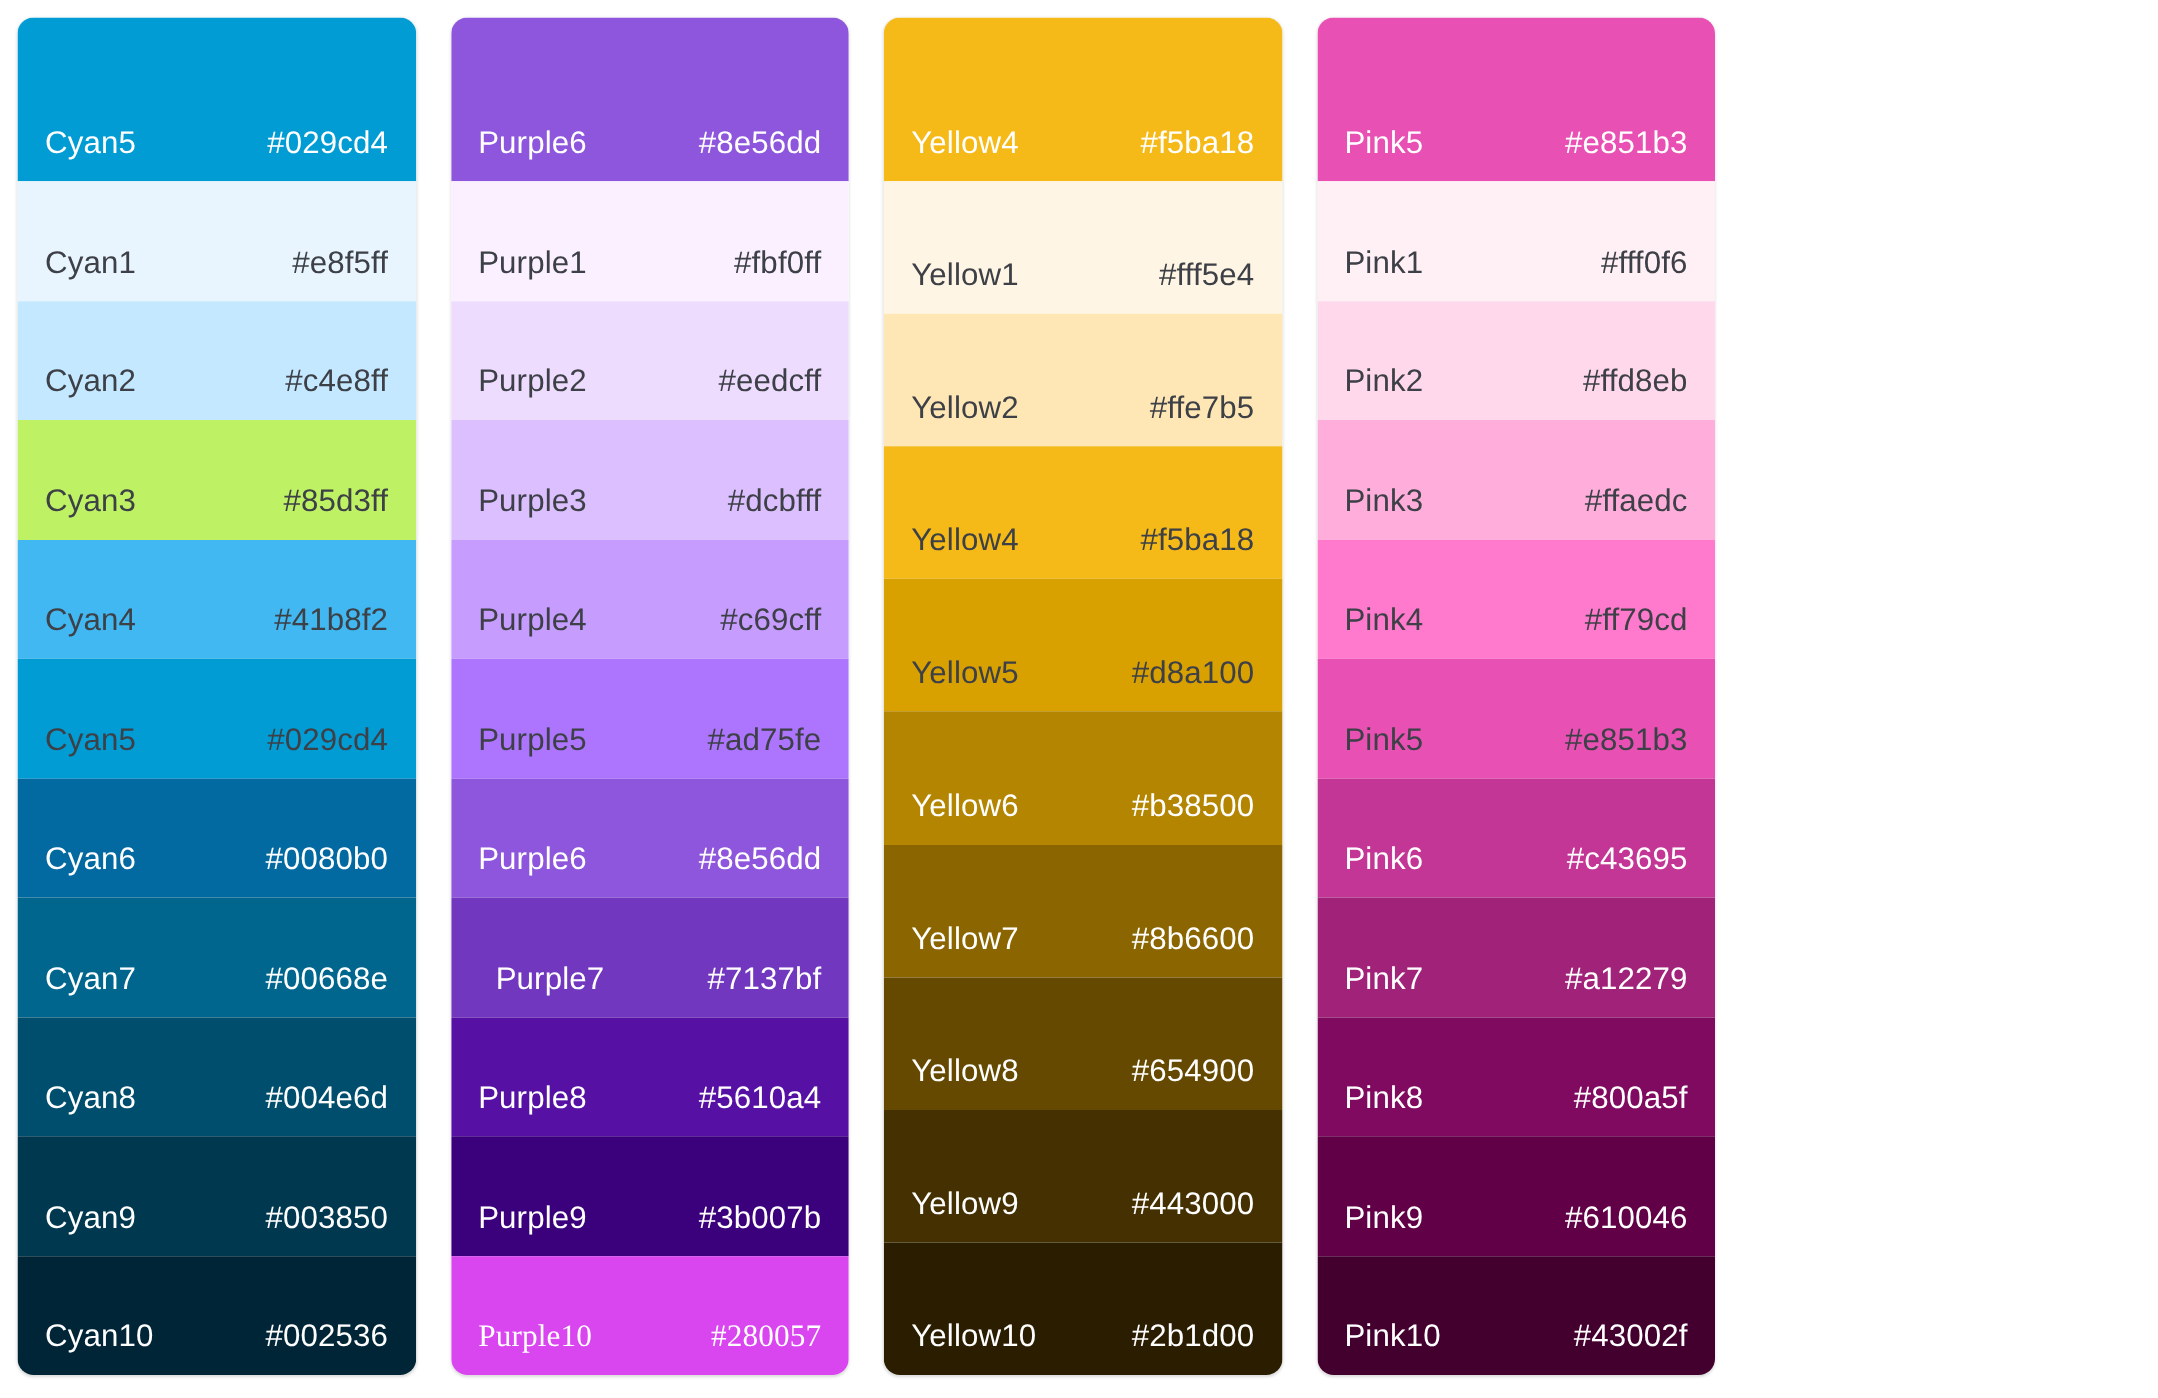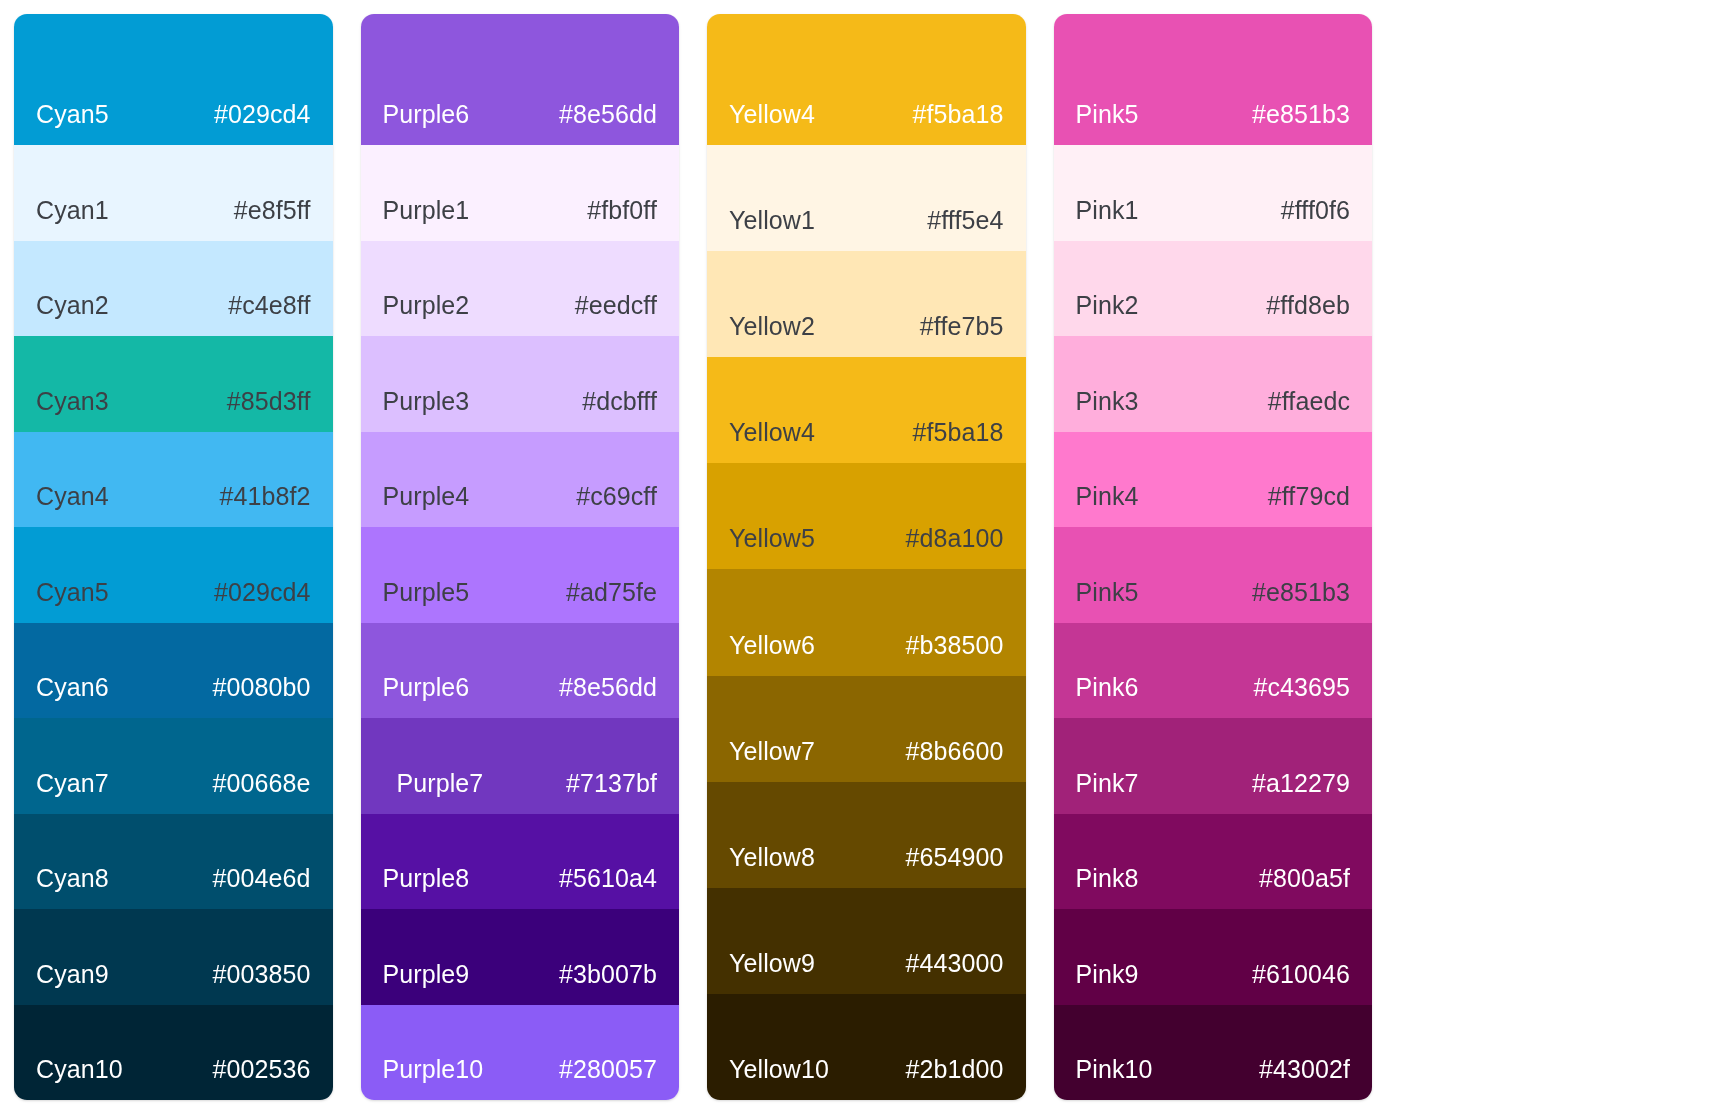--- a/index.html
+++ b/index.html
@@ -73,21 +73,21 @@
         <span class="swatch-hex text-light">#029cd4</span>
       </div>
       <div class="swatch swatch-row" style="background: rgb(232, 245, 255);">
         <span class="swatch-name text-dark">Cyan1</span>
         <span class="swatch-hex text-dark">#e8f5ff</span>
       </div>
       <div class="swatch swatch-row" style="background: rgb(196, 232, 255);">
         <span class="swatch-name text-dark">Cyan2</span>
         <span class="swatch-hex text-dark">#c4e8ff</span>
       </div>
-      <div class="swatch swatch-row" style="background: #14b8a6;">
+      <div class="swatch swatch-row" style="background: #bef264;">
         <span class="swatch-name text-dark">Cyan3</span>
         <span class="swatch-hex text-dark">#85d3ff</span>
       </div>
       <div class="swatch swatch-row" style="background: rgb(65, 184, 242);">
         <span class="swatch-name text-dark">Cyan4</span>
         <span class="swatch-hex text-dark">#41b8f2</span>
       </div>
       <div class="swatch swatch-row" style="background: rgb(2, 156, 212);">
         <span class="swatch-name text-dark">Cyan5</span>
         <span class="swatch-hex text-dark">#029cd4</span>
@@ -147,21 +147,21 @@
         <span class="swatch-hex text-light">#7137bf</span>
       </div>
       <div class="swatch swatch-row" style="background: rgb(86, 16, 164);">
         <span class="swatch-name text-light">Purple8</span>
         <span class="swatch-hex text-light">#5610a4</span>
       </div>
       <div class="swatch swatch-row" style="background: rgb(59, 0, 123);">
         <span class="swatch-name text-light">Purple9</span>
         <span class="swatch-hex text-light">#3b007b</span>
       </div>
-      <div class="swatch swatch-row" style="background: #8b5cf6;">
+      <div class="swatch swatch-row" style="background: #d946ef; font-family: Liberation Serif, serif;">
         <span class="swatch-name text-light">Purple10</span>
         <span class="swatch-hex text-light">#280057</span>
       </div>
     </div>
     <div class="palette-column">
       <div class="swatch swatch-header" style="background: rgb(245, 186, 24);">
         <span class="swatch-name text-light">Yellow4</span>
         <span class="swatch-hex text-light">#f5ba18</span>
       </div>
       <div class="swatch swatch-row" style="background: rgb(255, 245, 228);">

